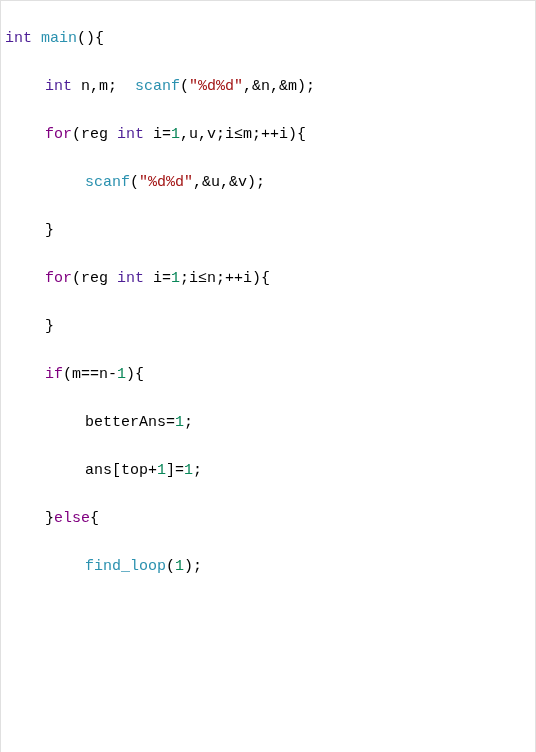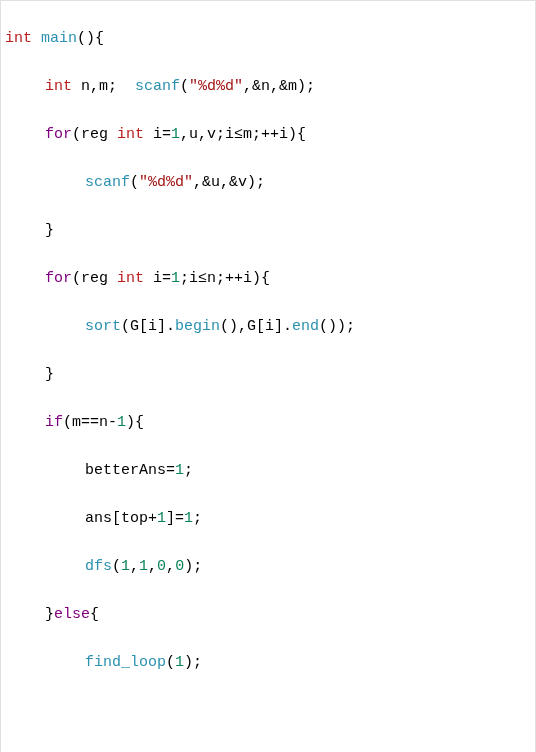--- a/index.html
+++ b/index.html
@@ -16,41 +16,39 @@
     padding: 2px 4px 4px 4px;
     background: #ffffff;
     white-space: pre;
     overflow: hidden;
   }
   .line { display: block; }
   .indent1 { padding-left: 40px; }
   .indent2 { padding-left: 80px; }
   .purple { color: #800080; margin-top: 22px; }
   .teal { color: #2b91af; text-align: right; }
-  .blue { color: #b91c1c; }
+  .blue { color: #4c1d95; }
   .darkred { color: #a31515; }
   .numlit { color: #098658; }
   .black { color: #000000; }
 </style>
 </head>
 <body>
 
 <div class="code-container">
 <span class="line"><span class="blue">int</span><span class="teal"> main</span><span class="black">(){</span></span>
 <span class="line indent1"><span class="blue">int</span><span class="black"> n,m; </span><span class="teal"> scanf</span><span class="black">(</span><span class="darkred">"%d%d"</span><span class="black">,&amp;n,&amp;m);</span></span>
 <span class="line indent1"><span class="purple">for</span><span class="black">(</span><span class="black">reg </span><span class="blue">int</span><span class="black"> i=</span><span class="numlit">1</span><span class="black">,u,v;i≤m;++i){</span></span>
 <span class="line indent2"><span class="teal">scanf</span><span class="black">(</span><span class="darkred">"%d%d"</span><span class="black">,&amp;u,&amp;v);</span></span>
 <span class="line indent1"><span class="black">}</span></span>
 <span class="line indent1"><span class="purple">for</span><span class="black">(</span><span class="black">reg </span><span class="blue">int</span><span class="black"> i=</span><span class="numlit">1</span><span class="black">;i≤n;++i){</span></span>
-<span class="line indent2"><span class="teal">sort</span><span class="black">(G[i].</span><span class="teal">begin</span><span class="black">(),G[i].</span><span class="teal">end</span><span class="black">());</span></span>
 <span class="line indent1"><span class="black">}</span></span>
 <span class="line indent1"><span class="purple">if</span><span class="black">(m==n-</span><span class="numlit">1</span><span class="black">){</span></span>
 <span class="line indent2"><span class="black">betterAns=</span><span class="numlit">1</span><span class="black">;</span></span>
 <span class="line indent2"><span class="black">ans[top+</span><span class="numlit">1</span><span class="black">]=</span><span class="numlit">1</span><span class="black">;</span></span>
-<span class="line indent2"><span class="teal">dfs</span><span class="black">(</span><span class="numlit">1</span><span class="black">,</span><span class="numlit">1</span><span class="black">,</span><span class="numlit">0</span><span class="black">,</span><span class="numlit">0</span><span class="black">);</span></span>
 <span class="line indent1"><span class="black">}</span><span class="purple">else</span><span class="black">{</span></span>
 <span class="line indent2"><span class="teal">find_loop</span><span class="black">(</span><span class="numlit">1</span><span class="black">);</span></span>
 
 
 
 
 
 
 
 

